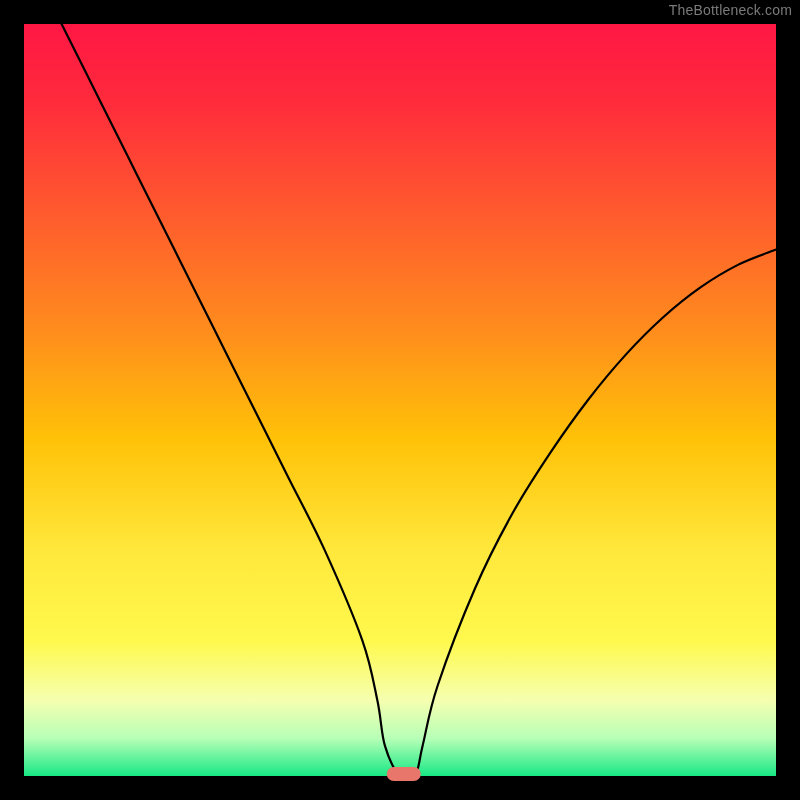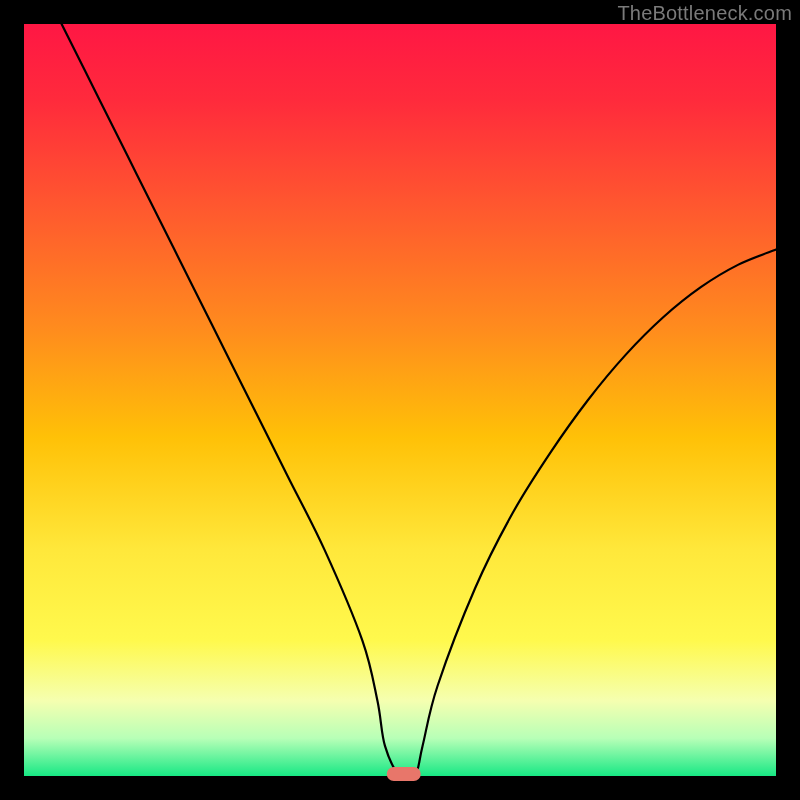--- a/index.html
+++ b/index.html
@@ -15,21 +15,21 @@
     position: relative;
     width: 800px;
     height: 800px;
     background: #000;
   }
   .watermark {
     position: absolute;
     top: 2px;
     right: 8px;
     color: #7a7a7a;
-    font-size: 20px;
+    font-size: 14px;
     font-weight: 500;
     letter-spacing: 0.2px;
     z-index: 10;
   }
   svg {
     position: absolute;
     left: 0;
     top: 0;
   }
 </style>

